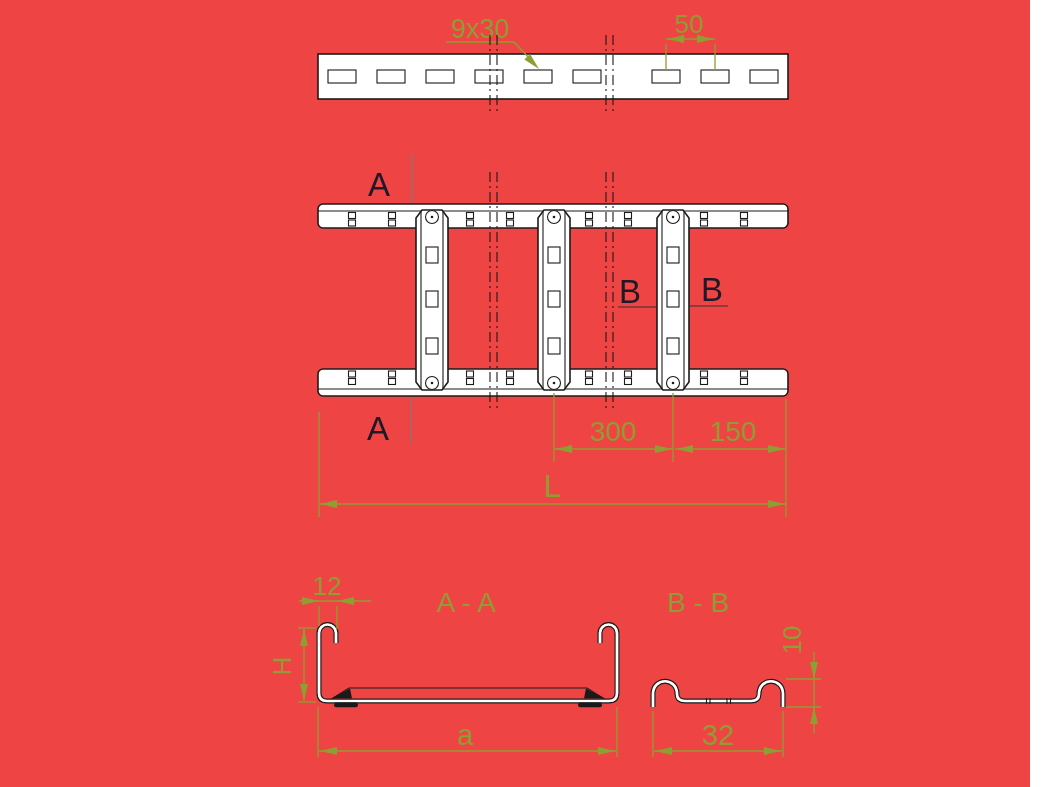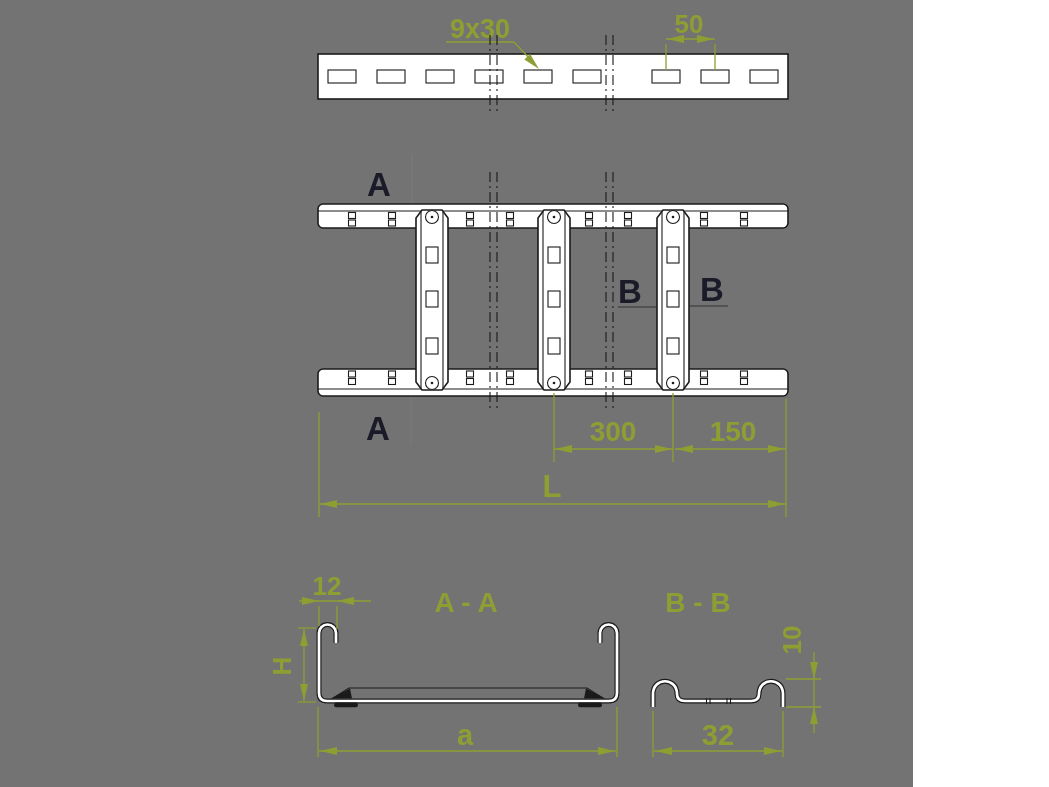--- a/index.html
+++ b/index.html
@@ -1,17 +1,17 @@
 <!DOCTYPE html>
 <html><head>
 <meta charset="utf-8">
 <style>
   html,body{margin:0;padding:0;background:#ffffff;}
-  #stage{position:relative;width:913px;height:787px;background:#737373;overflow:hidden;
-         font-family:"Liberation Sans",sans-serif;font-weight:bold;}
+  #stage{position:relative;width:1030px;height:787px;background:#ef4444;overflow:hidden;
+         font-family:"Liberation Sans",sans-serif;}
   svg{position:absolute;left:0;top:0;}
   .ln{stroke:#1b1b1b;stroke-width:1.6;fill:none;}
   .lnthin{stroke:#1b1b1b;stroke-width:1.1;fill:none;}
   .white{fill:#ffffff;}
   .dim{stroke:#8f9e33;stroke-width:1.3;fill:none;}
   .dimtxt{fill:#8f9e33;font-family:"Liberation Sans",sans-serif;}
   .lbltxt{fill:#1a1a28;font-family:"Liberation Sans",sans-serif;font-size:33px;}
   .arr{fill:#8f9e33;stroke:none;}
   .brk{stroke:#1b1b1b;stroke-width:1.1;fill:none;stroke-dasharray:10 4 2 4;}
   .cut{stroke:#7a7a7a;stroke-width:1.2;fill:none;}

